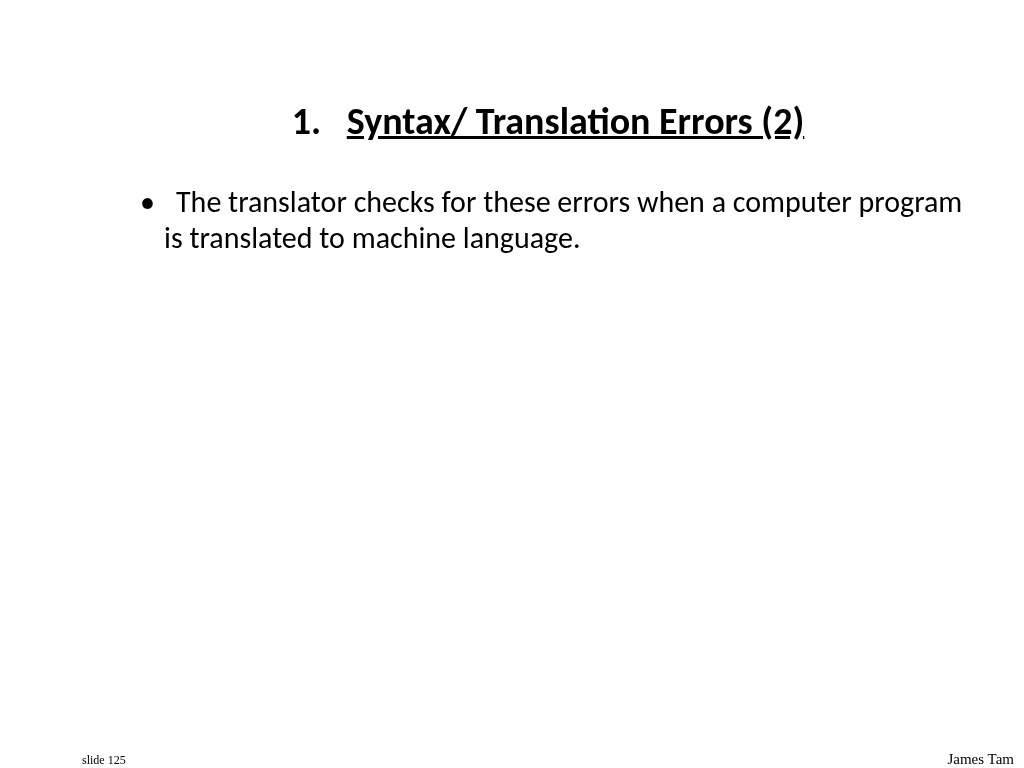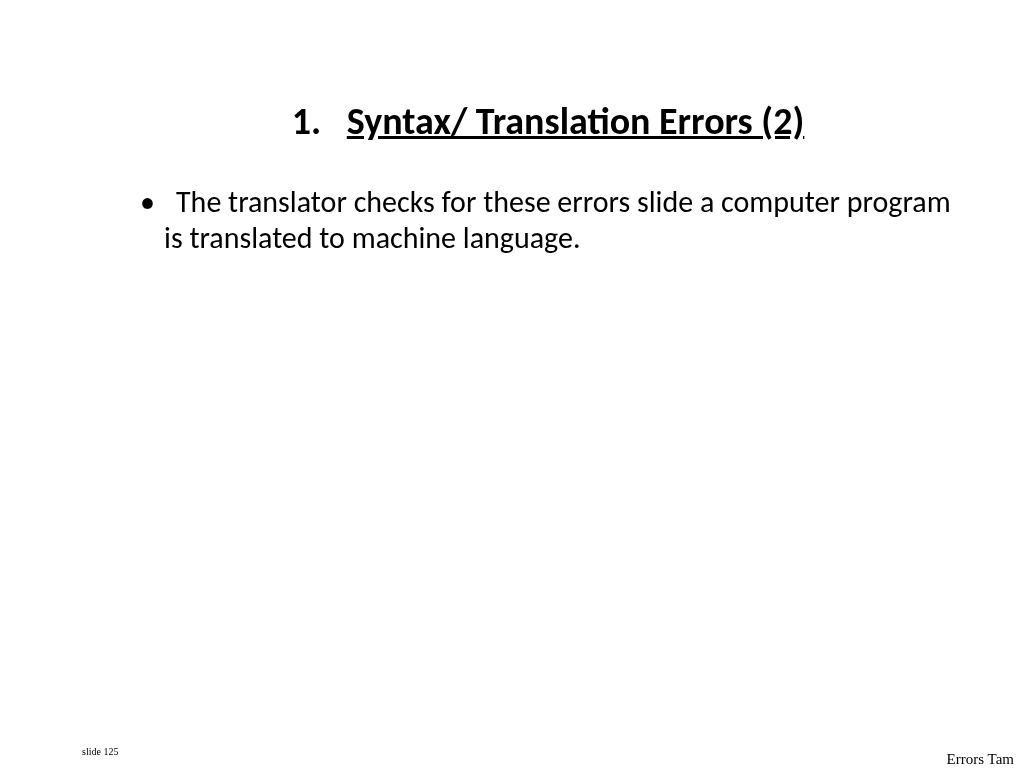--- a/index.html
+++ b/index.html
@@ -52,23 +52,23 @@
   }
   .bullet-item::before {
     content: "•";
     position: absolute;
     left: 0;
     top: 0;
     font-size: 30px;
   }
   .footer-left {
     position: absolute;
-    bottom: 35px;
+    bottom: 24px;
     left: 34px;
-    font-size: 10px;
+    font-size: 12px;
     color: #000;
     font-family: "Times New Roman", serif;
   }
   .footer-right {
     position: absolute;
     bottom: 24px;
     right: 34px;
     font-size: 15px;
     color: #000;
     font-family: "Times New Roman", serif;
@@ -79,20 +79,20 @@
 
 <div class="slide">
 
   <div class="title-row">
     <span class="title-number">1.</span>
     <span class="title-text">Syntax/ Translation Errors (2)</span>
   </div>
 
   <div class="content">
     <div class="bullet-item">
-      <span>The translator checks for these errors slide a computer program is translated to machine language.</span>
+      <span>The translator checks for these errors when a computer program is translated to machine language.</span>
     </div>
   </div>
 
   <div class="footer-left">slide 125</div>
-  <div class="footer-right">Errors Tam</div>
+  <div class="footer-right">James Tam</div>
 
 </div>
 
 </body></html>

